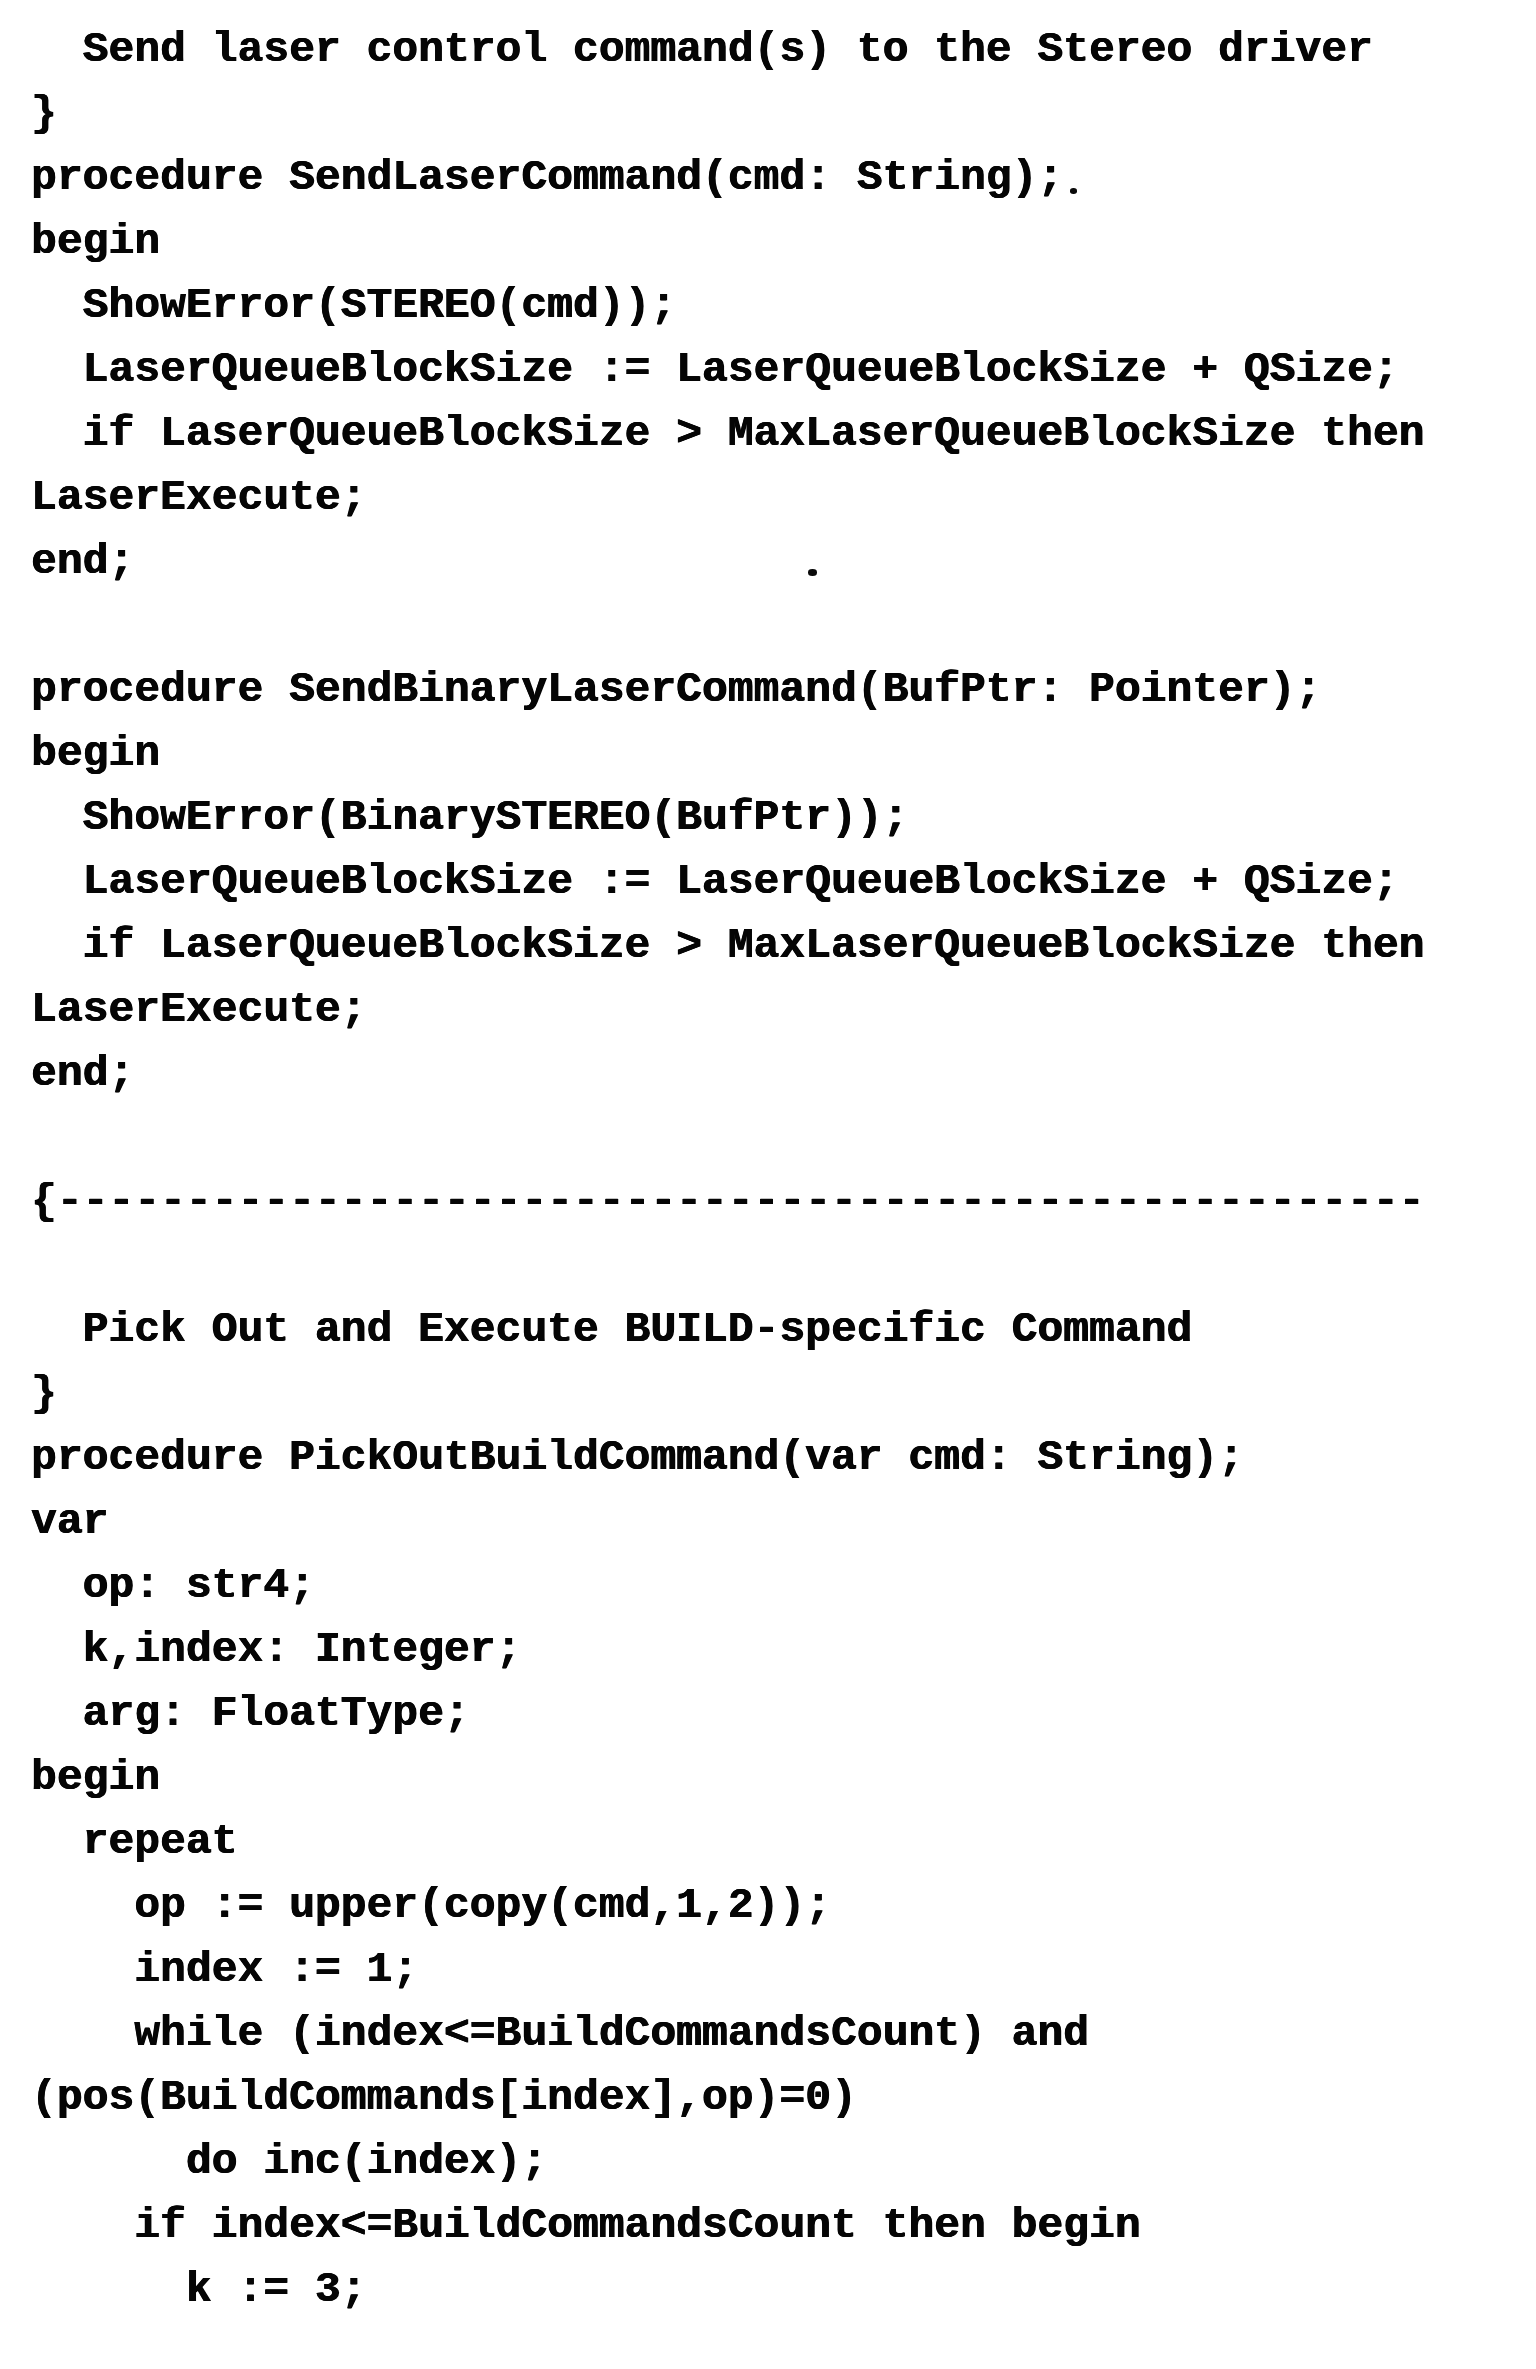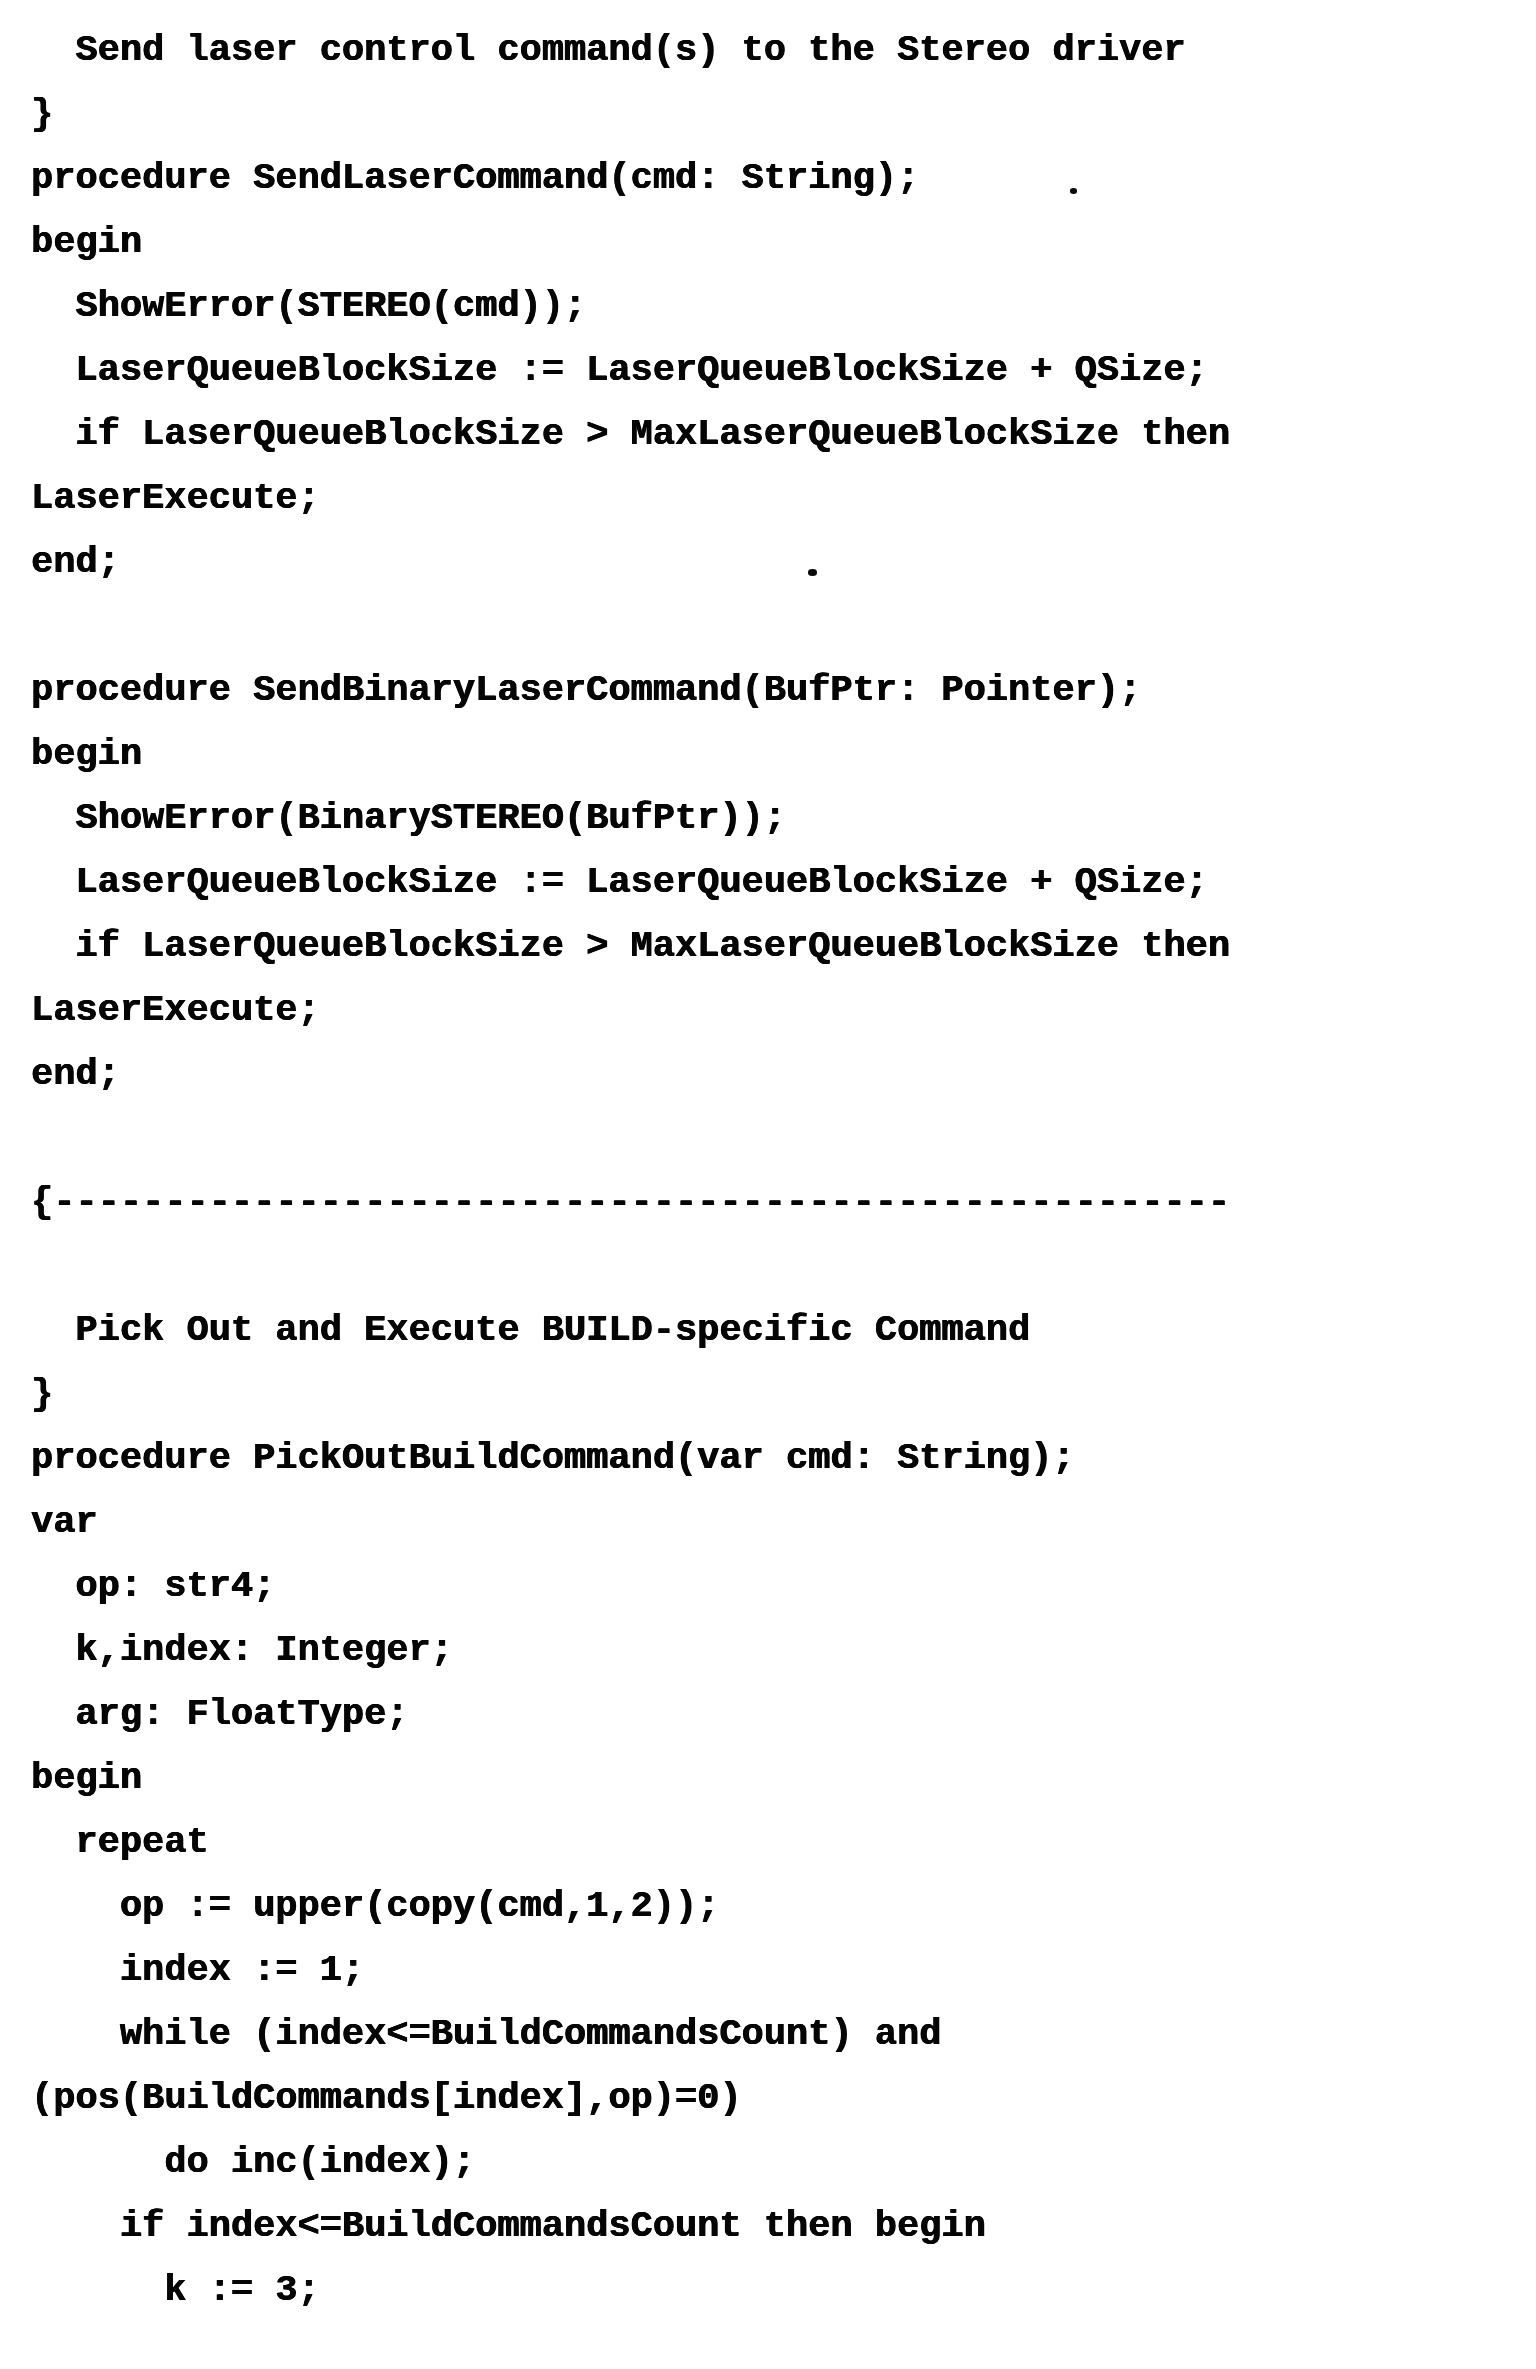--- a/index.html
+++ b/index.html
@@ -14,21 +14,21 @@
     background: #ffffff;
     overflow: hidden;
   }
   .code {
     position: absolute;
     top: 18px;
     left: 31px;
     right: 0;
     margin: 0;
     font-family: "Liberation Mono", "DejaVu Sans Mono", monospace;
-    font-size: 37px;
+    font-size: 43px;
     font-weight: 700;
     color: #050505;
     letter-spacing: 0;
   }
   .code-line {
     height: 64px;
     line-height: 64px;
     white-space: pre;
     
     text-shadow: 0.6px 0 0 #050505, -0.3px 0 0 #050505;

